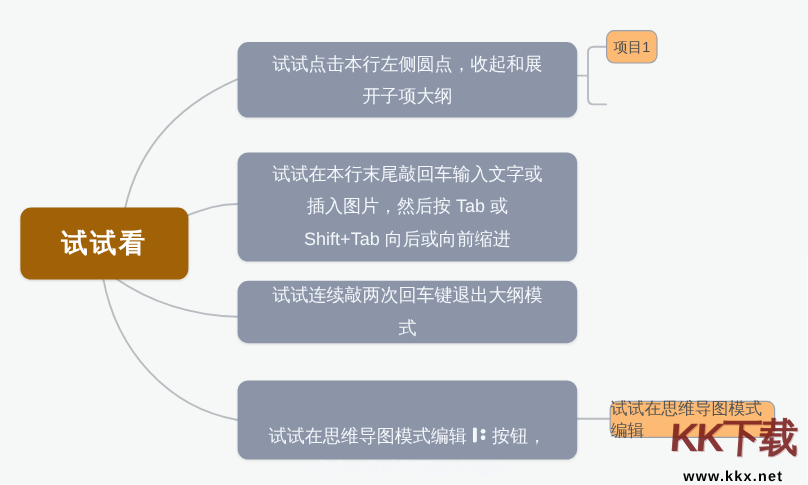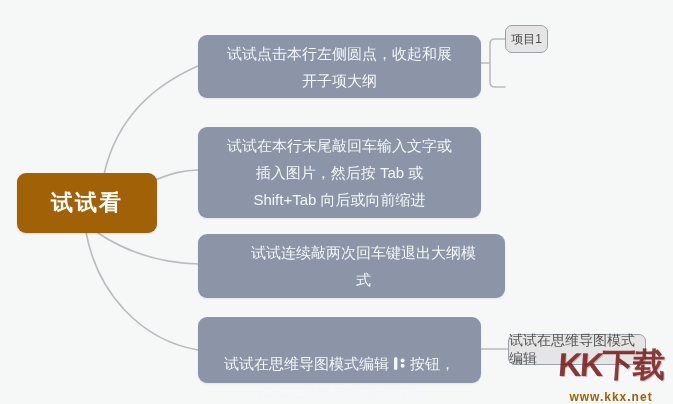--- a/index.html
+++ b/index.html
@@ -25,47 +25,47 @@
     position:absolute;left:198px;width:283px;
     background:#8b95a7;border-radius:9px;
     display:flex;align-items:center;justify-content:center;
     color:#f3f6fa;font-size:15px;line-height:27px;text-align:center;
     white-space:pre-line;
     box-shadow:0 1px 2px rgba(0,0,0,.08);
     cursor:pointer;
   }
   .b1{top:35px;height:63px;}
   .b2{top:127px;height:91px;}
-  .b3{top:234px;height:64px;padding-left:24px;}
+  .b3{top:234px;height:52px;}
   .b4{top:317px;height:66px;display:block;padding-top:6px;box-sizing:border-box;}
   .mm-icon{display:inline-block;vertical-align:-1px;margin:0 5px;}
 
   .leaf{
     position:absolute;
-    background:#e5e5e5;border:1.6px solid #9aa1a9;border-radius:7px;
+    background:#fdba74;border:1.6px solid #9aa1a9;border-radius:7px;
     display:flex;align-items:center;justify-content:center;
     color:#4c4c4c;
     box-sizing:border-box;
     cursor:pointer;
   }
   .leaf1{left:505px;top:25px;width:43px;height:28px;font-size:12px;}
   .leaf2{left:505px;top:73px;width:43px;height:28px;font-size:12px;}
   .leaf3{left:508px;top:334px;width:138px;height:31px;font-size:14px;color:#555;}
 
   .wm{position:absolute;right:0;top:343px;width:124px;text-align:center;pointer-events:none;}
   .wm-logo{
     font-size:33px;font-weight:900;letter-spacing:-2px;
     color:rgba(118,24,24,.82);
     transform:skewX(-4deg);
     text-shadow:1px 1px 0 rgba(118,24,24,.25);
     white-space:nowrap;
   }
   .wm-url{
     margin-top:2px;
-    font-size:12px;font-weight:bold;letter-spacing:1px;color:#a16207;
+    font-size:12px;font-weight:bold;letter-spacing:1px;color:#000000;
   }
 </style>
 </head>
 <body>
 
 <div class="stage">
 
   <svg class="links" viewBox="0 0 673 404">
     <path d="M102,185 C112,122 152,86 198,66"></path>
     <path d="M150,182 C172,173 184,170 198,170"></path>

